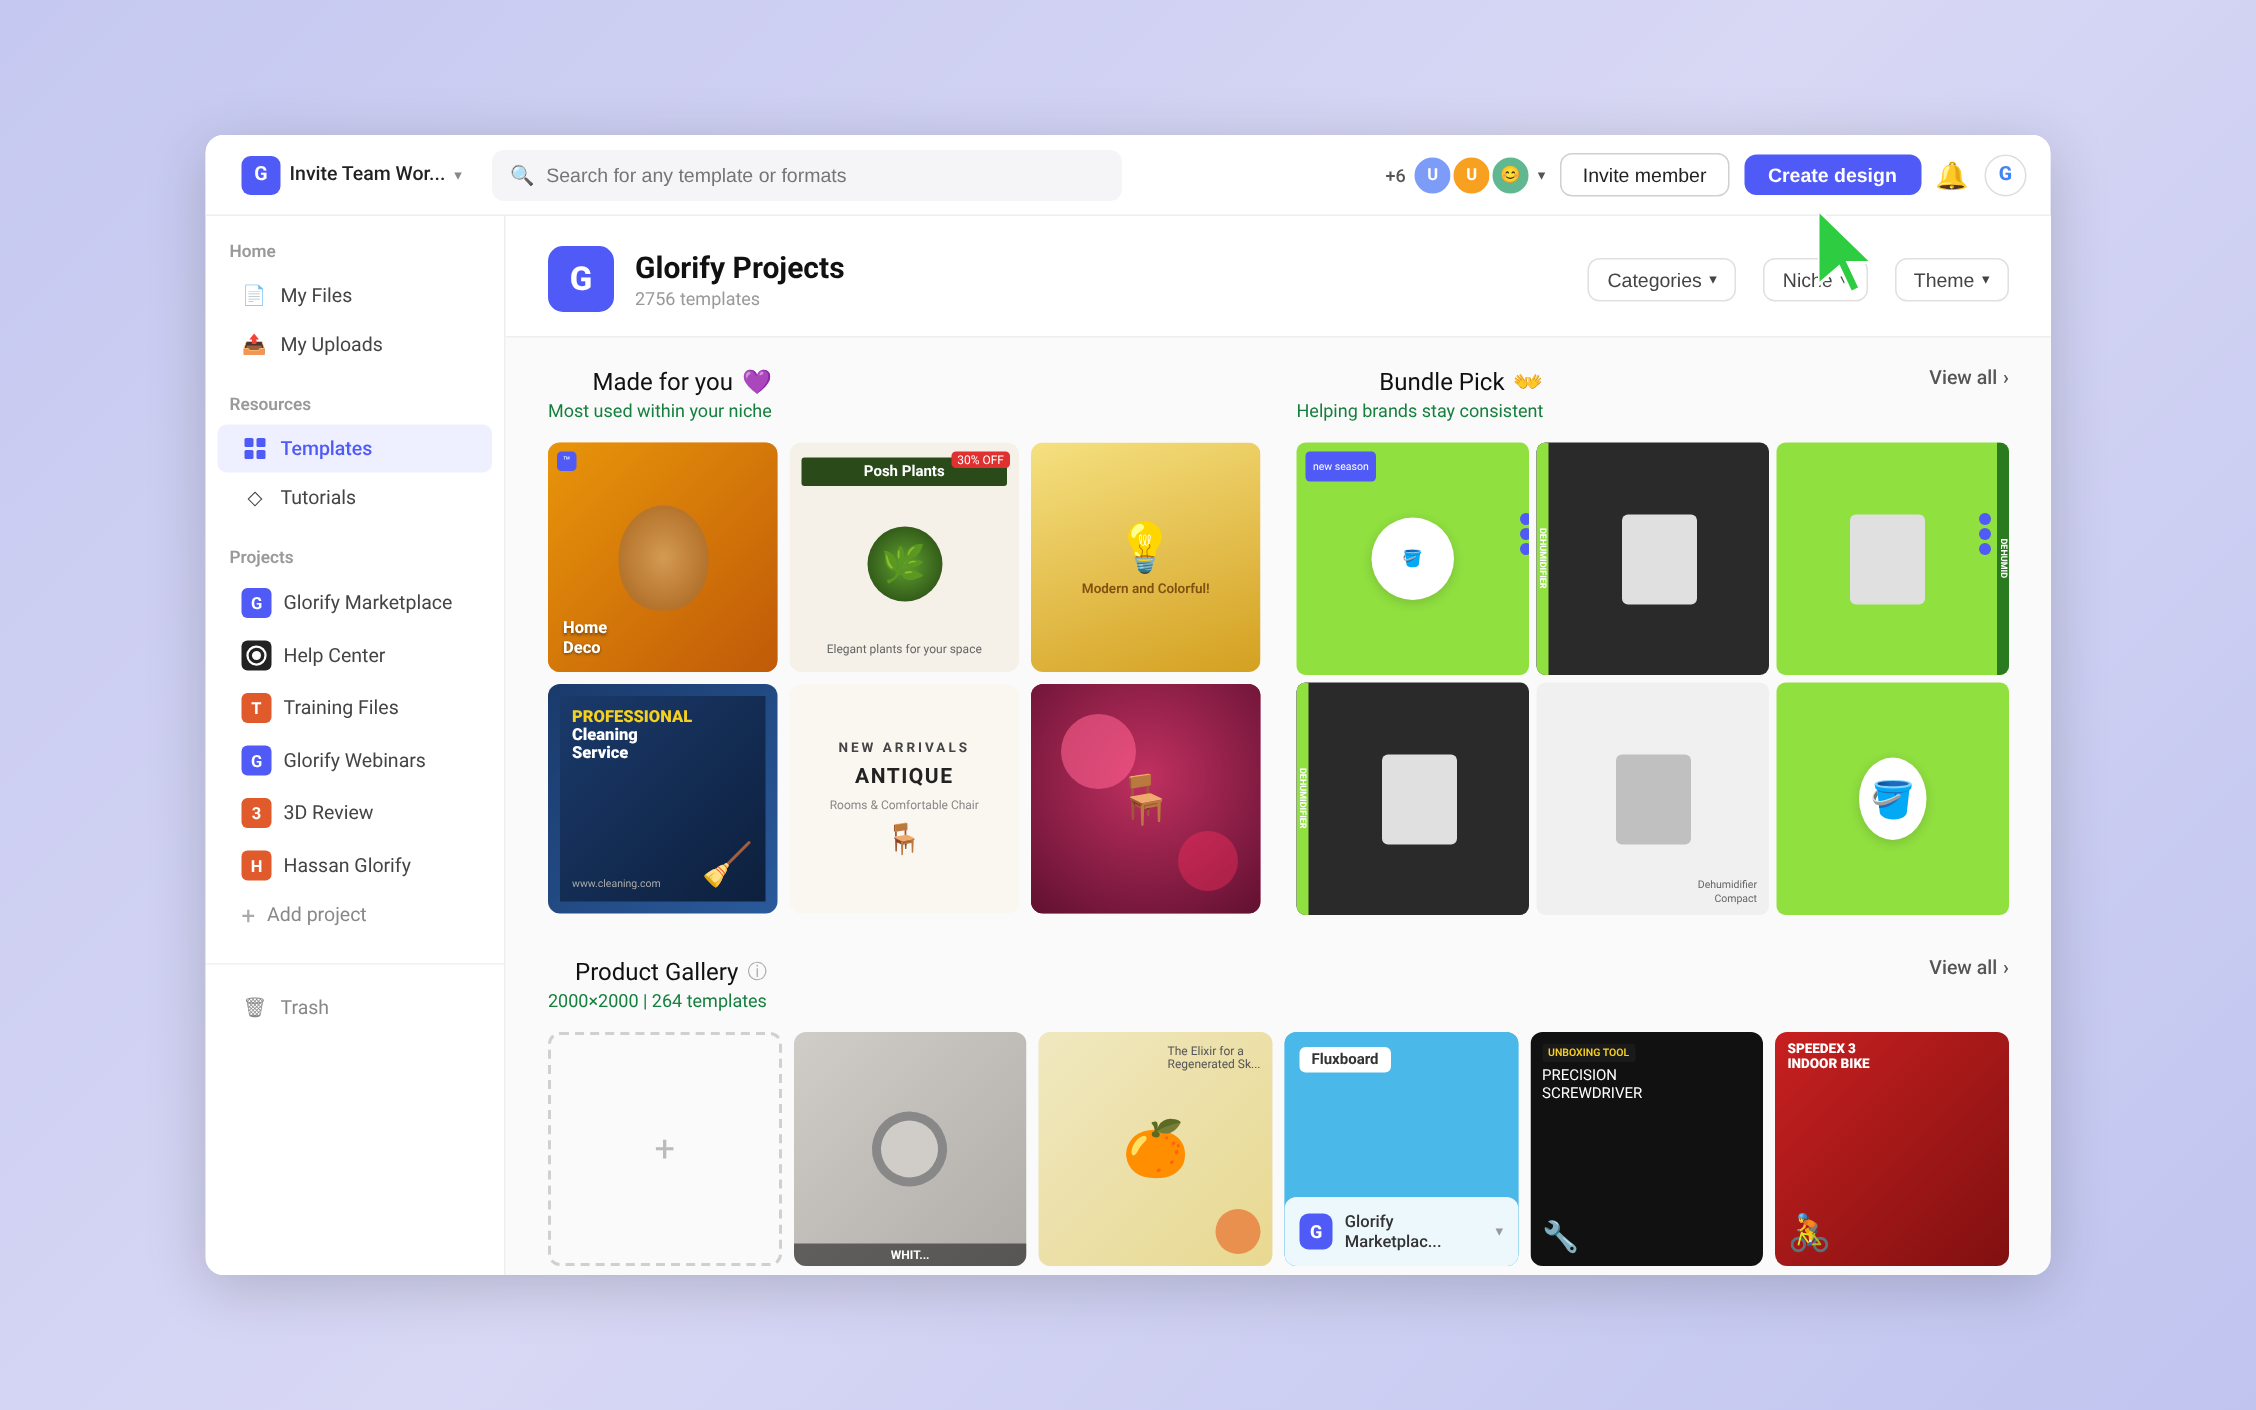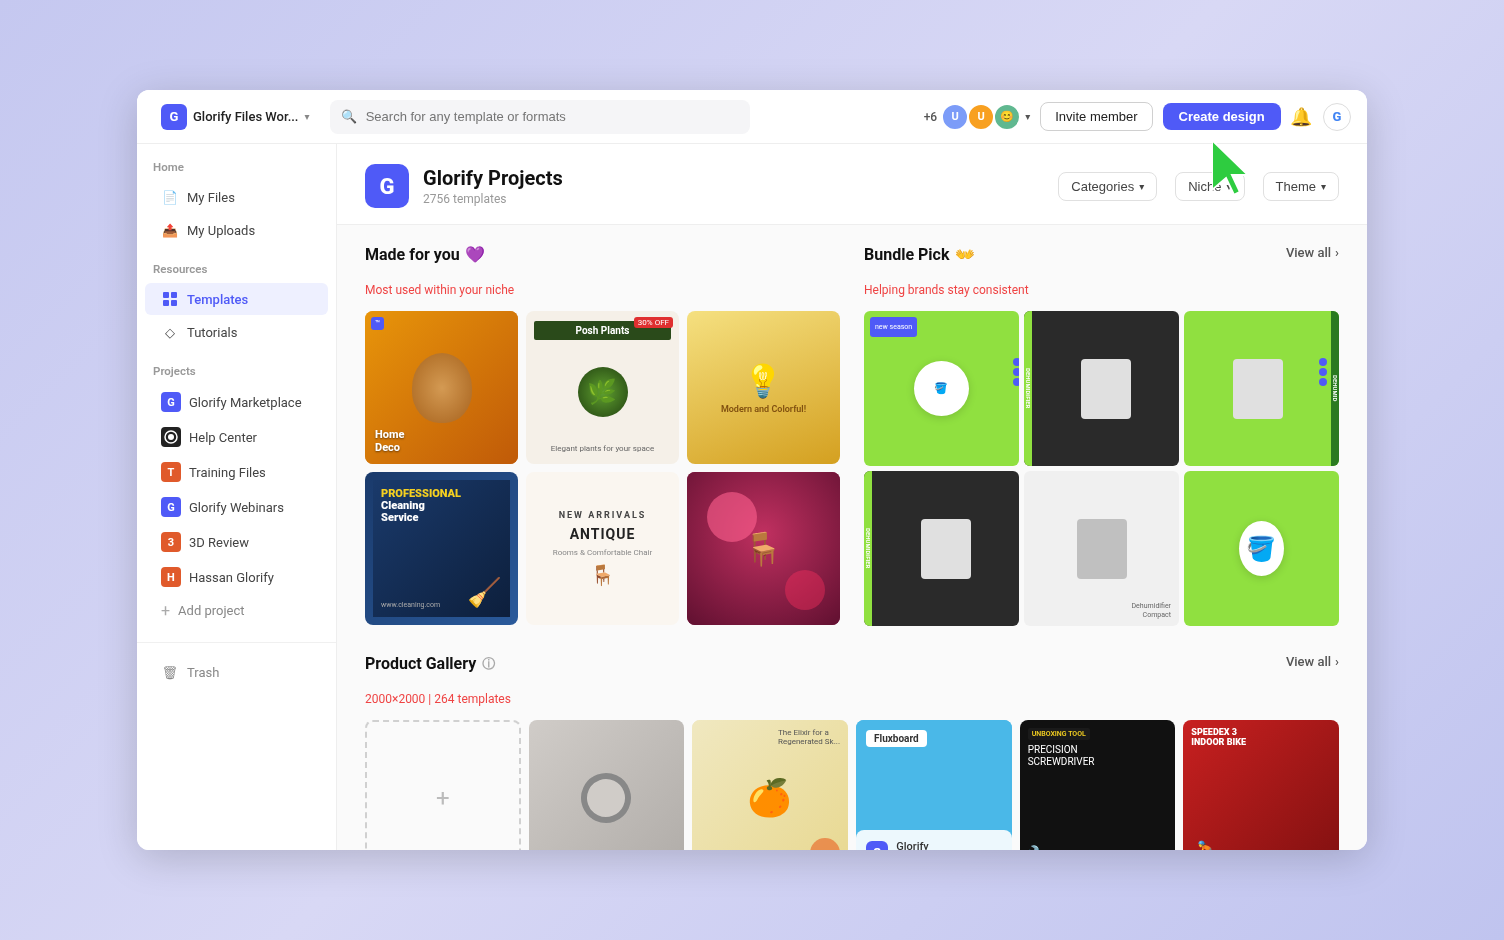--- a/index.html
+++ b/index.html
@@ -295,30 +295,31 @@
       padding: 20px 28px;
     }
     .section-header {
       display: flex;
       align-items: flex-start;
       justify-content: space-between;
       margin-bottom: 14px;
     }
     .section-title {
       font-size: 16px;
-      font-weight: 700;
+      font-weight: 400;
       color: #111;
       display: flex;
       align-items: center;
       gap: 6px;
+      justify-content: flex-end;
     }
     .section-subtitle {
       font-size: 12px;
-      color: #ef4444;
-      margin-top: 19px;
+      color: #15803d;
+      margin-top: 3px;
     }
     .view-all-btn {
       display: flex;
       align-items: center;
       gap: 4px;
       font-size: 13px;
       color: #555;
       cursor: pointer;
       font-weight: 500;
     }
@@ -449,21 +450,21 @@
 </head>
 <body>
 
 <div class="app-window">
 
   <div class="topbar">
     <div class="workspace-selector">
       <div class="workspace-icon">
         <span>G</span>
       </div>
-      <span class="workspace-name">Glorify Files Wor...</span>
+      <span class="workspace-name">Invite Team Wor...</span>
       <span class="chevron-icon">▾</span>
     </div>
 
     <div class="search-bar">
       <span class="search-icon">🔍</span>
       <input type="text" placeholder="Search for any template or formats" style="">
     </div>
 
     <div class="topbar-right">
       <div class="avatar-group">

